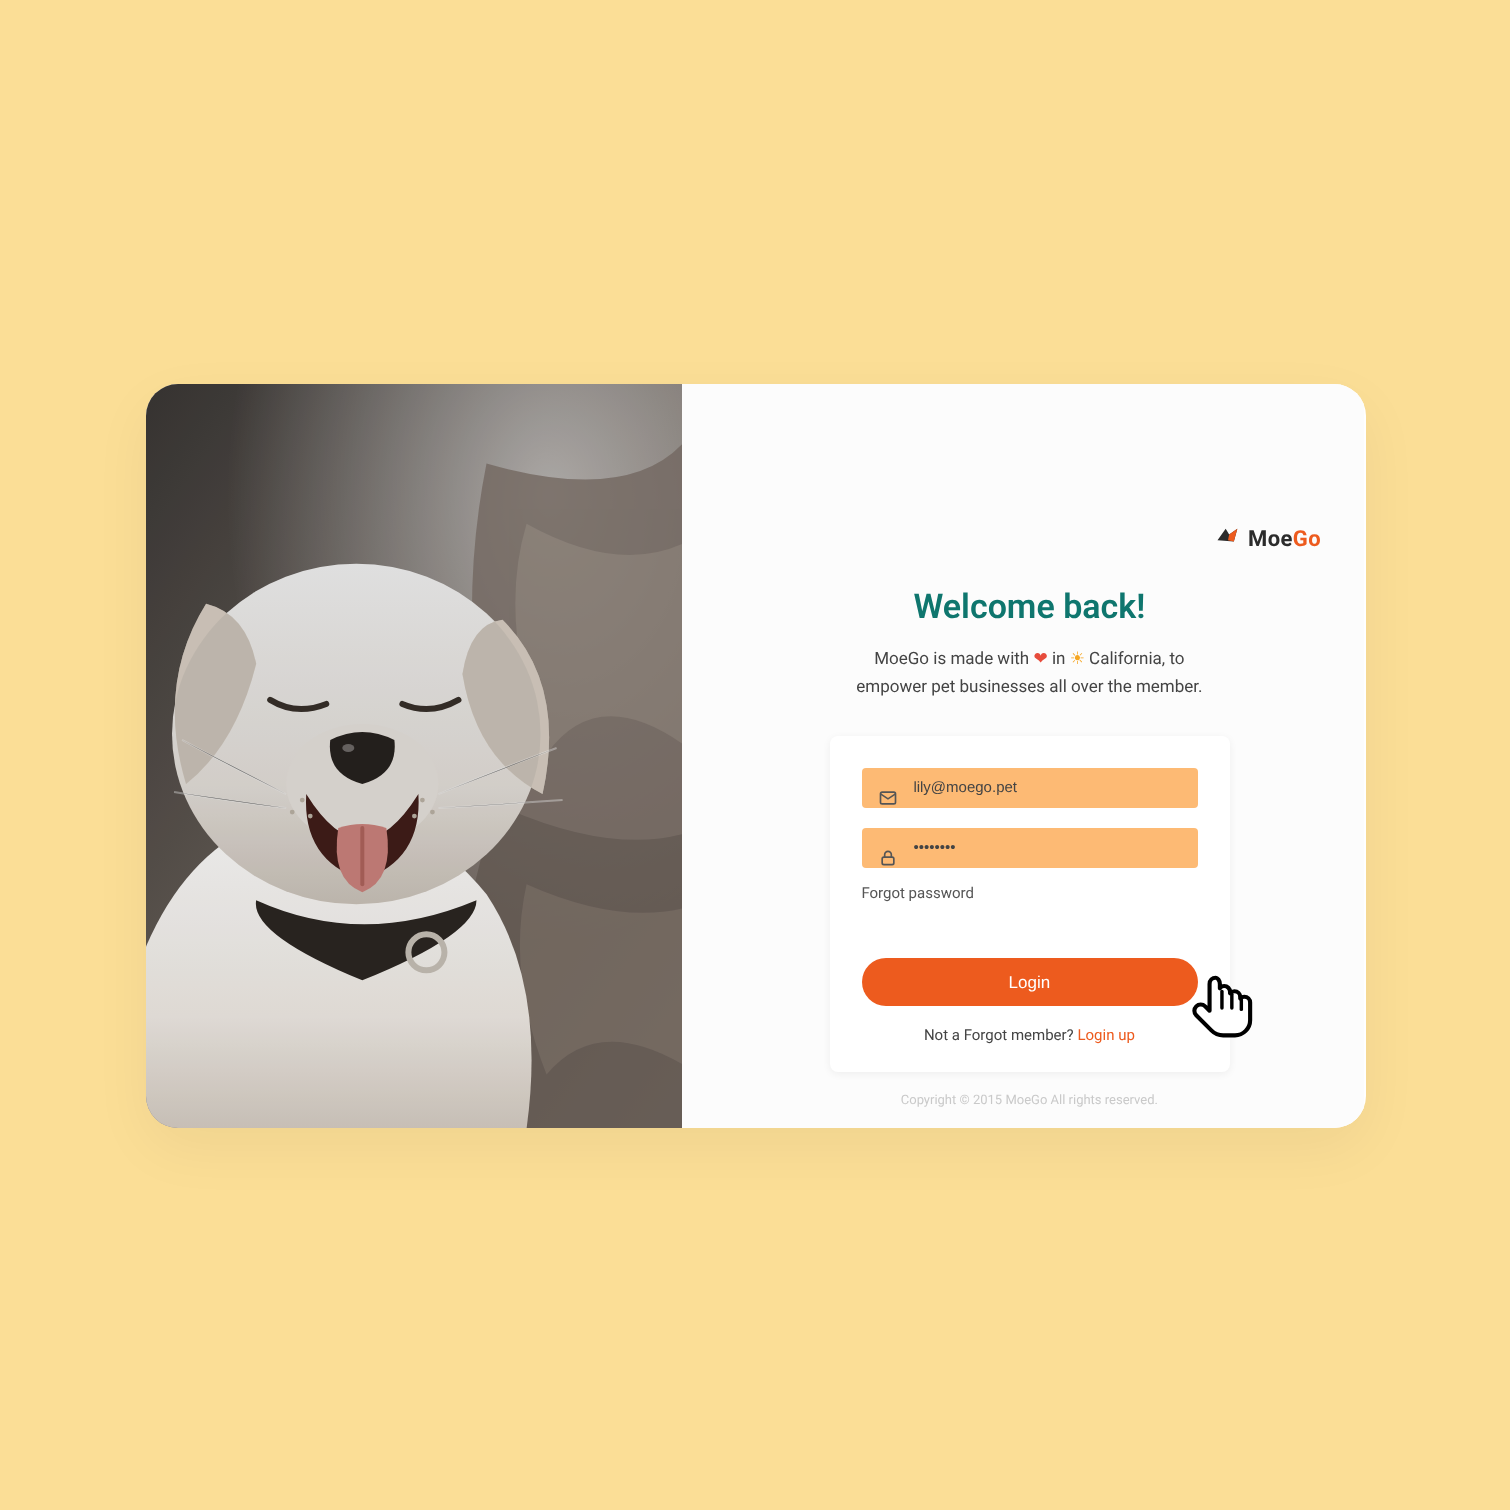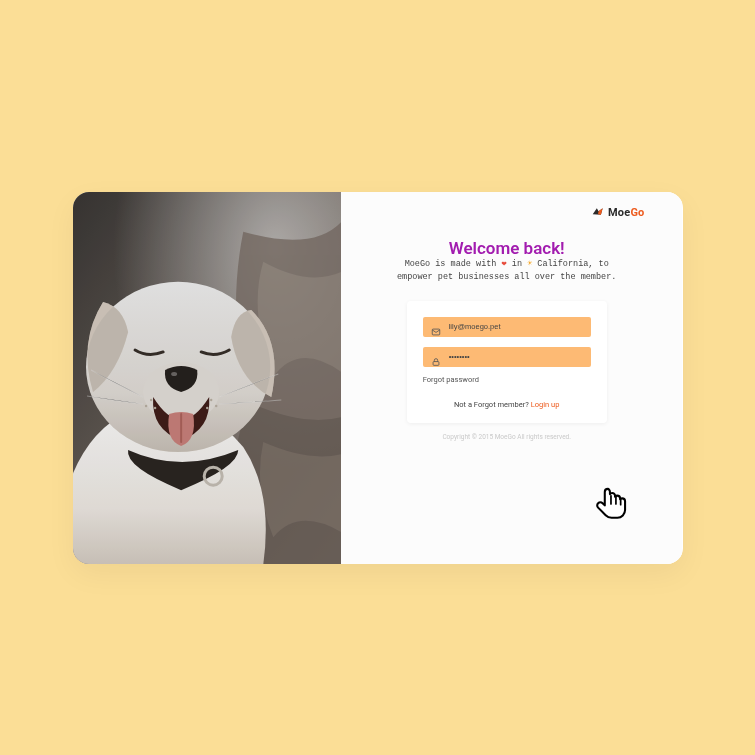--- a/index.html
+++ b/index.html
@@ -29,53 +29,53 @@
   }
   .left-pane svg { width: 100%; height: 100%; display: block; }
   .right-pane {
     width: 56%;
     height: 100%;
     position: relative;
     background: #fcfcfc;
     display: flex;
     flex-direction: column;
     align-items: center;
-    padding: 14px 38px 10px 28px;
+    padding: 14px 22px 10px 28px;
+    justify-content: flex-end;
   }
   .logo-row {
     align-self: flex-end;
     display: flex;
     align-items: center;
     gap: 3px;
     margin-bottom: 10px;
   }
   .logo-mark svg { display:block; }
   .logo-word {
     font-weight: 700;
     font-size: 11px;
     letter-spacing: .2px;
   }
   .logo-word .m1 { color: #2b2b2b; }
   .logo-word .m2 { color: #ed5b1e; }
   .welcome {
     font-size: 17px;
     font-weight: 600;
-    color: #a21caf;
+    color: #0f766e;
     margin-top: 8px;
-    margin-bottom: 0;
+    margin-bottom: 10px;
     text-align: center;
   }
   .subtext {
     font-size: 8.5px;
     line-height: 1.6;
     color: #444;
     text-align: center;
     max-width: 230px;
     margin-bottom: 16px;
-    font-family: Liberation Mono, monospace;
   }
   .subtext .heart { color:#e74c3c; }
   .subtext .sun   { color:#f5a623; }
   .card {
     width: 200px;
     background: #fff;
     border-radius: 4px;
     box-shadow: 0 1px 4px rgba(0,0,0,0.06);
     padding: 16px 16px 14px 16px;
     display: flex;
@@ -98,21 +98,21 @@
     font-size: 7.5px;
     color: #444;
     width: 100%;
   }
   .forgot {
     font-size: 7.5px;
     color: #555;
     text-align: left;
     cursor: pointer;
     margin-top: -2px;
-    margin-bottom: 6px;
+    margin-bottom: 18px;
   }
   .login-btn {
     background: #ed5b1e;
     color: #fff;
     border: none;
     border-radius: 999px;
     font-size: 8.5px;
     padding: 7px 0;
     cursor: pointer;
     width: 100%;
@@ -265,20 +265,21 @@
           <svg viewBox="0 0 24 24" width="10" height="10" fill="none" stroke="currentColor" stroke-width="2">
             <rect x="5" y="11" width="14" height="9" rx="2"></rect>
             <path d="M8 11V8a4 4 0 0 1 8 0v3"></path>
           </svg>
         </span>
         <input type="password" value="••••••••" style="">
       </label>
 
       <div class="forgot">Forgot password</div>
 
+      <button class="login-btn">Login</button>
 
       <div class="signup-row">
         <span>Not a Forgot member? </span><a>Login up</a>
       </div>
 
     </div>
 
     <div class="copyright">Copyright © 2015 MoeGo All rights reserved.</div>
 
     <div class="cursor">

